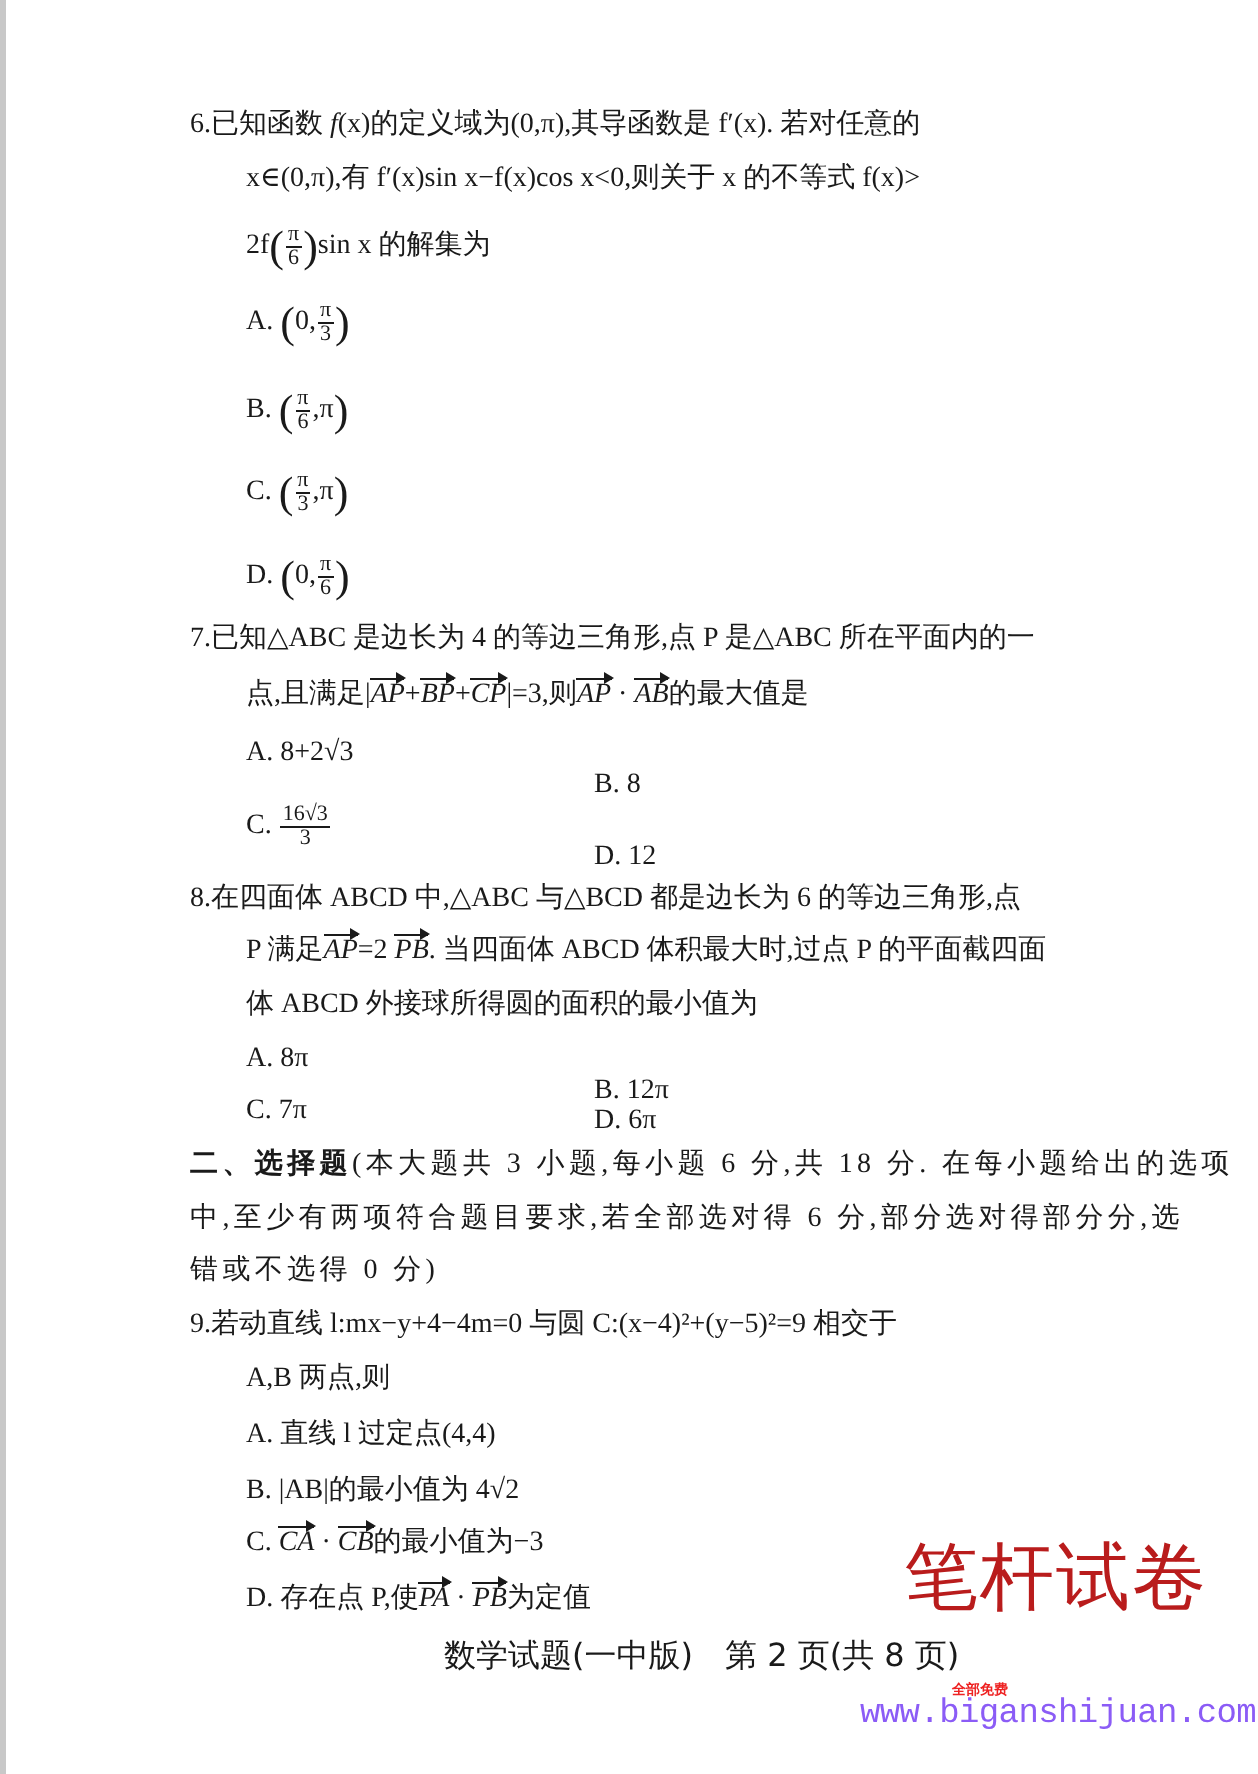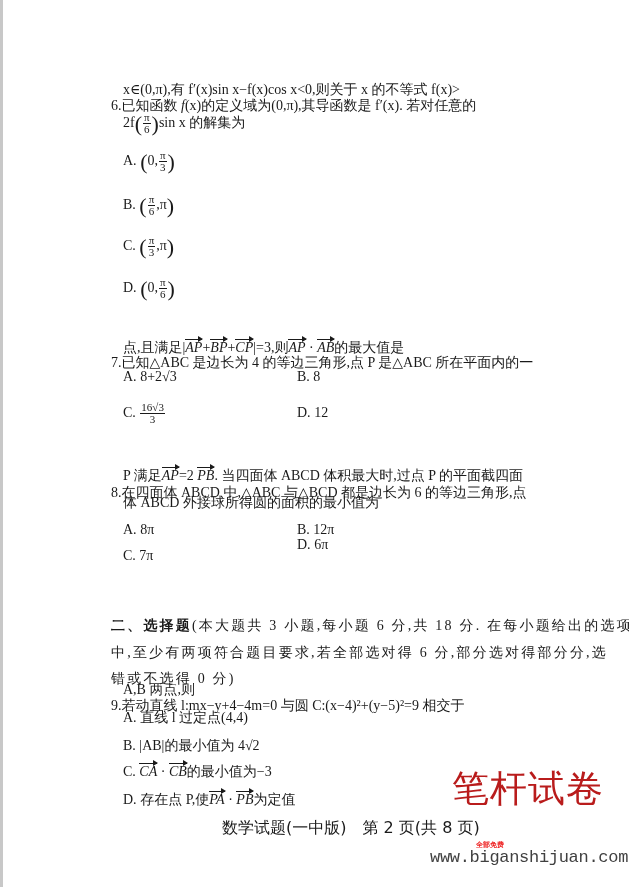--- a/index.html
+++ b/index.html
@@ -4,37 +4,37 @@
 <style>
   html, body { margin: 0; padding: 0; }
   body {
     width: 629px; height: 887px; position: relative; overflow: hidden;
     background: #ffffff; color: #1a1a1a;
     font-family: "DejaVu Serif", "Liberation Serif", serif;
     font-size: 13px;
   }
   .edge { position: absolute; left: 0; top: 0; width: 3px; height: 887px; background: #c8c8c8; }
   .line { position: absolute; white-space: nowrap; line-height: 18px; }
-  .q { left: 111px; margin-top: 43px; }
+  .q { left: 95px; }
   .ind { left: 123px; }
-  .col2 { left: 297px; }
+  .col2 { left: 297px; margin-top: 16px; }
   .i { font-style: italic; font-family: "Liberation Serif", "DejaVu Serif", serif; }
   .m { font-family: "Liberation Serif", "DejaVu Serif", serif; font-size: 14px; }
   .frac { display: inline-flex; flex-direction: column; align-items: center; vertical-align: middle; font-size: 11px; line-height: 11px; margin: 0 1px; }
   .frac .num { border-bottom: 1px solid #1a1a1a; padding: 0 1px; }
   .paren { font-size: 22px; vertical-align: middle; font-weight: 300; }
   .vec { position: relative; display: inline-block; text-align: right; }
   .vec::before { content: ""; position: absolute; left: 0; right: 0; top: 0px; border-top: 1px solid #1a1a1a; }
   .vec::after { content: ""; position: absolute; right: -1px; top: -3px; border-left: 5px solid #1a1a1a; border-top: 3px solid transparent; border-bottom: 3px solid transparent; }
   .sec-title { font-weight: bold; text-align: center; }
   .spaced { letter-spacing: 2.2px; }
   .footer { position: absolute; left: 222px; top: 818px; font-size: 16px; font-family: "DejaVu Sans", sans-serif; }
   .wm-title { position: absolute; left: 452px; top: 770px; font-size: 37px; font-family: "DejaVu Sans", sans-serif; color: #b91c1c; letter-spacing: 1px; line-height: 38px; }
   .wm-tag { position: absolute; left: 432px; top: 840px; font-size: 7px; color: #e22; font-family: "DejaVu Sans", sans-serif; font-weight: bold; margin-left: 44px; }
-  .wm-url { position: absolute; left: 430px; top: 848px; font-size: 17px; font-family: "Liberation Mono", "DejaVu Sans Mono", monospace; color: #404040; letter-spacing: -0.3px; }
+  .wm-url { position: absolute; left: 430px; top: 848px; font-size: 17px; font-family: "Liberation Mono", "DejaVu Sans Mono", monospace; color: #8b5cf6; letter-spacing: -0.3px; }
 </style>
 </head>
 <body>
 
 <div class="edge"></div>
 
 <div>
   <div class="line q m" style="top:54px">
     <span>6.</span><span>已知函数 </span><span class="i">f</span><span>(x)的定义域为(0,π),其导函数是 </span><span>f′(x). 若对任意的</span>
   </div>

